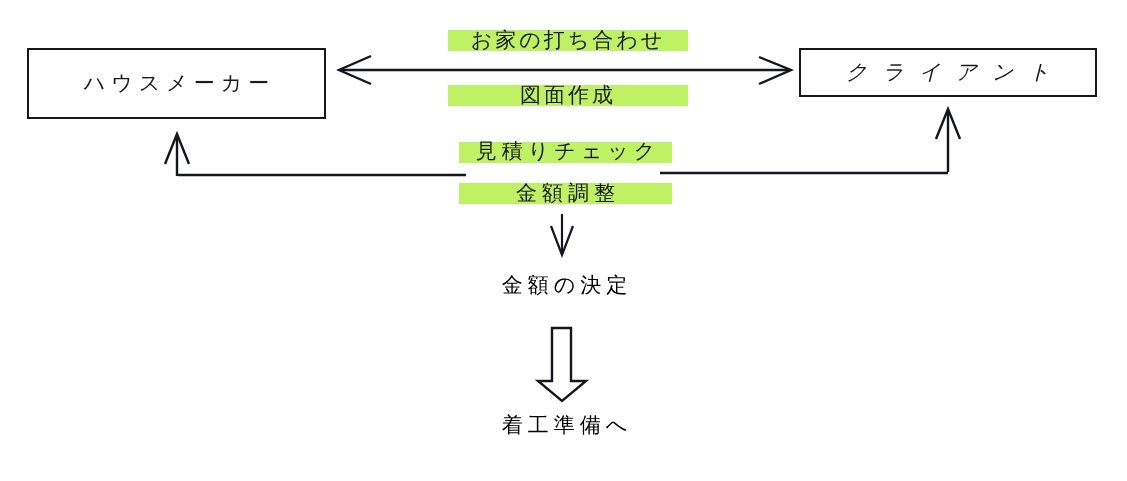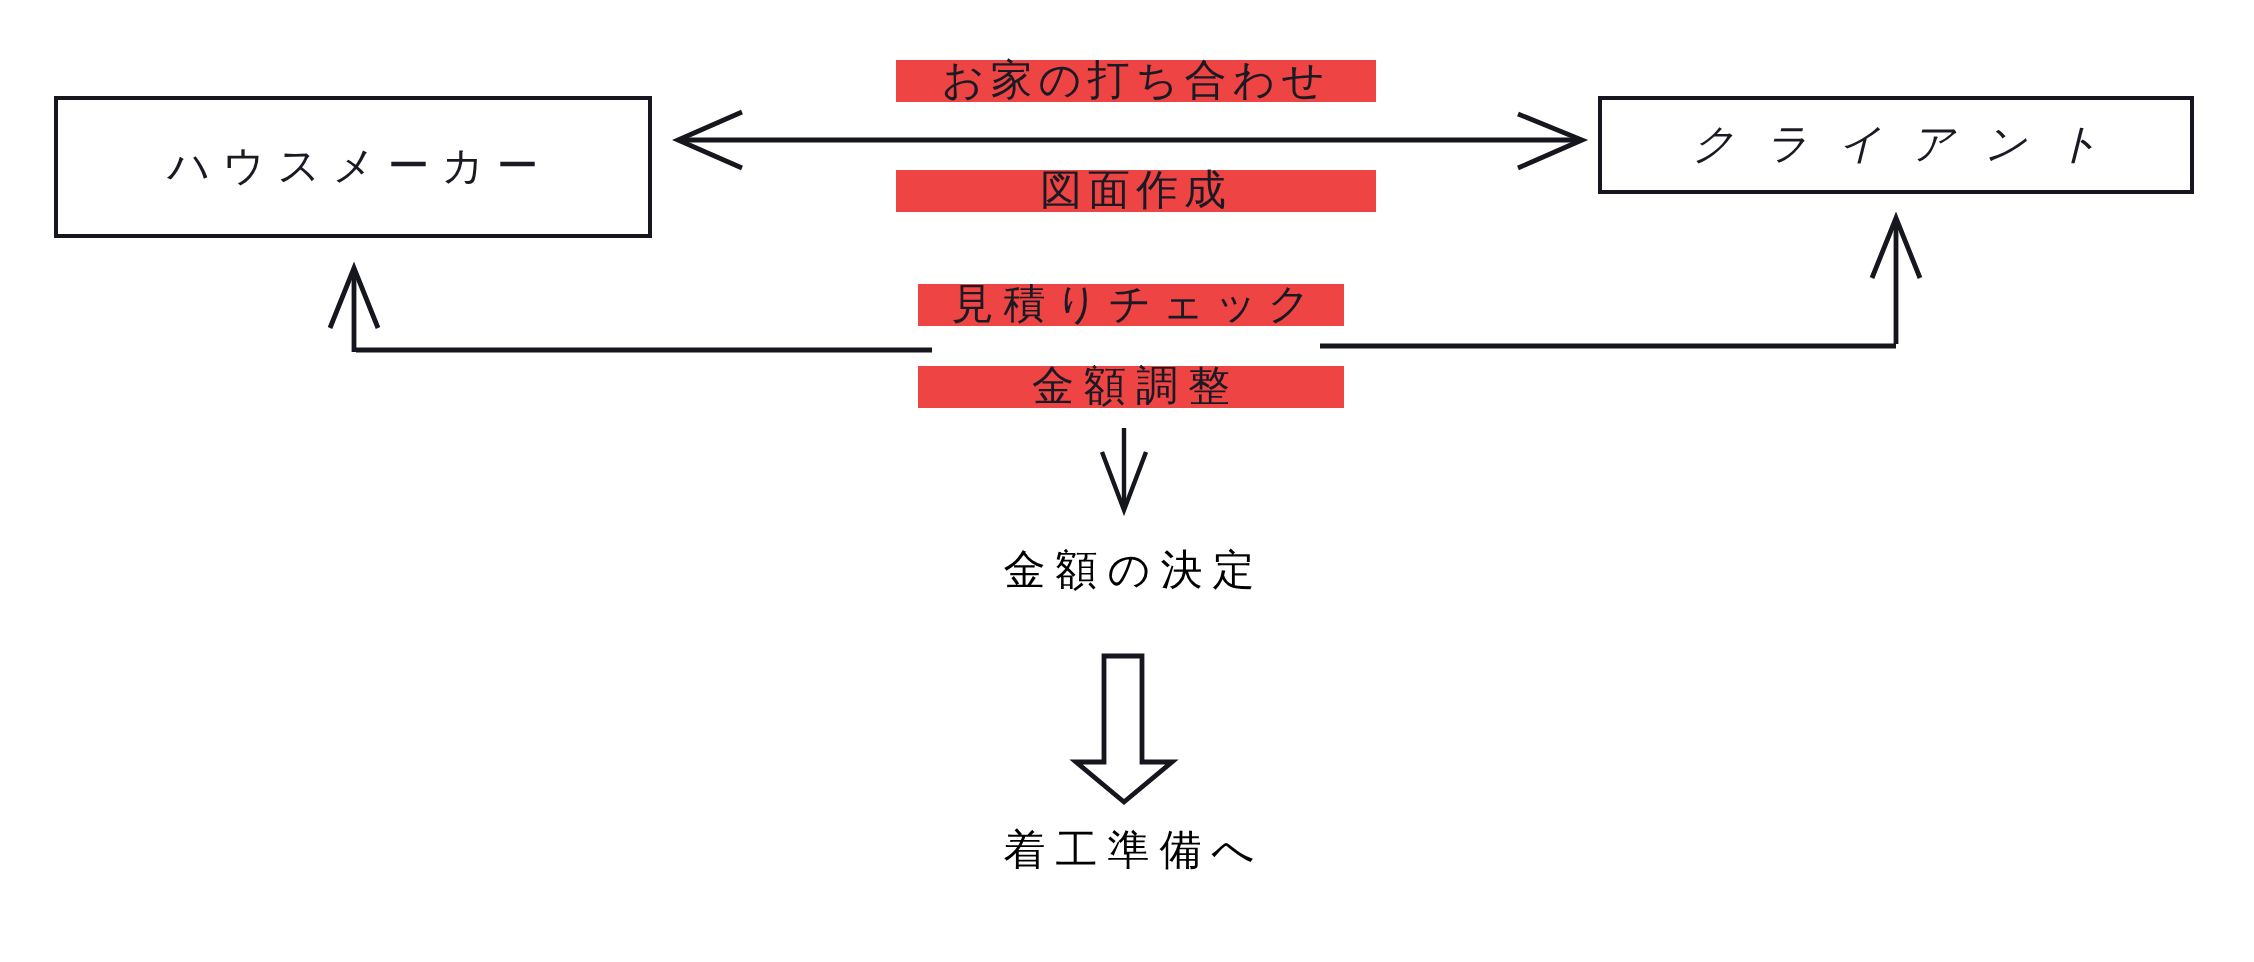--- a/index.html
+++ b/index.html
@@ -48,21 +48,21 @@
   }
   .ls-wide   { letter-spacing: 6px; padding-left: 6px; }
   .ls-xwide  { letter-spacing: 15px; padding-left: 15px; font-style: italic; }
   .ls-med    { letter-spacing: 5px; padding-left: 5px; }
   .edge-label {
     position: absolute;
     white-space: nowrap;
     font-size: 21px;
     line-height: 1;
     color: #1a1a24;
-    background: #ef4444;
+    background: #bef264;
     text-align: center;
   }
   .free-text {
     position: absolute;
     white-space: nowrap;
     font-size: 21px;
     line-height: 1;
     color: #000000;
     text-align: center;
   }
@@ -108,21 +108,21 @@
   </div>
 
   <div class="node-box" style="left:799px; top:48px; width:298px; height:49px;">
     <span class="node-line ls-xwide">クライアント</span>
   </div>
 
   <div class="edge-label" style="left:448px; top:30px; width:240px; letter-spacing:3px;">お家の打ち合わせ</div>
 
   <div class="edge-label" style="left:448px; top:85px; width:240px; letter-spacing:3px;">図面作成</div>
 
-  <div class="edge-label" style="left:459px; top:142px; width:208px; letter-spacing:5px; padding-left:5px;">見積りチェック</div>
+  <div class="edge-label" style="left:459px; top:142px; width:208px; letter-spacing:5px; padding-left:5px;font-family:Liberation Mono, monospace;">見積りチェック</div>
 
   <div class="edge-label" style="left:459px; top:183px; width:208px; letter-spacing:5px; padding-left:5px;">金額調整</div>
 
   <div class="free-text" style="left:462px; top:275px; width:200px; letter-spacing:5px; padding-left:5px;">金額の決定</div>
 
   <div class="free-text" style="left:462px; top:415px; width:200px; letter-spacing:5px; padding-left:5px;">着工準備へ</div>
 
 </div>
 
 </body></html>

